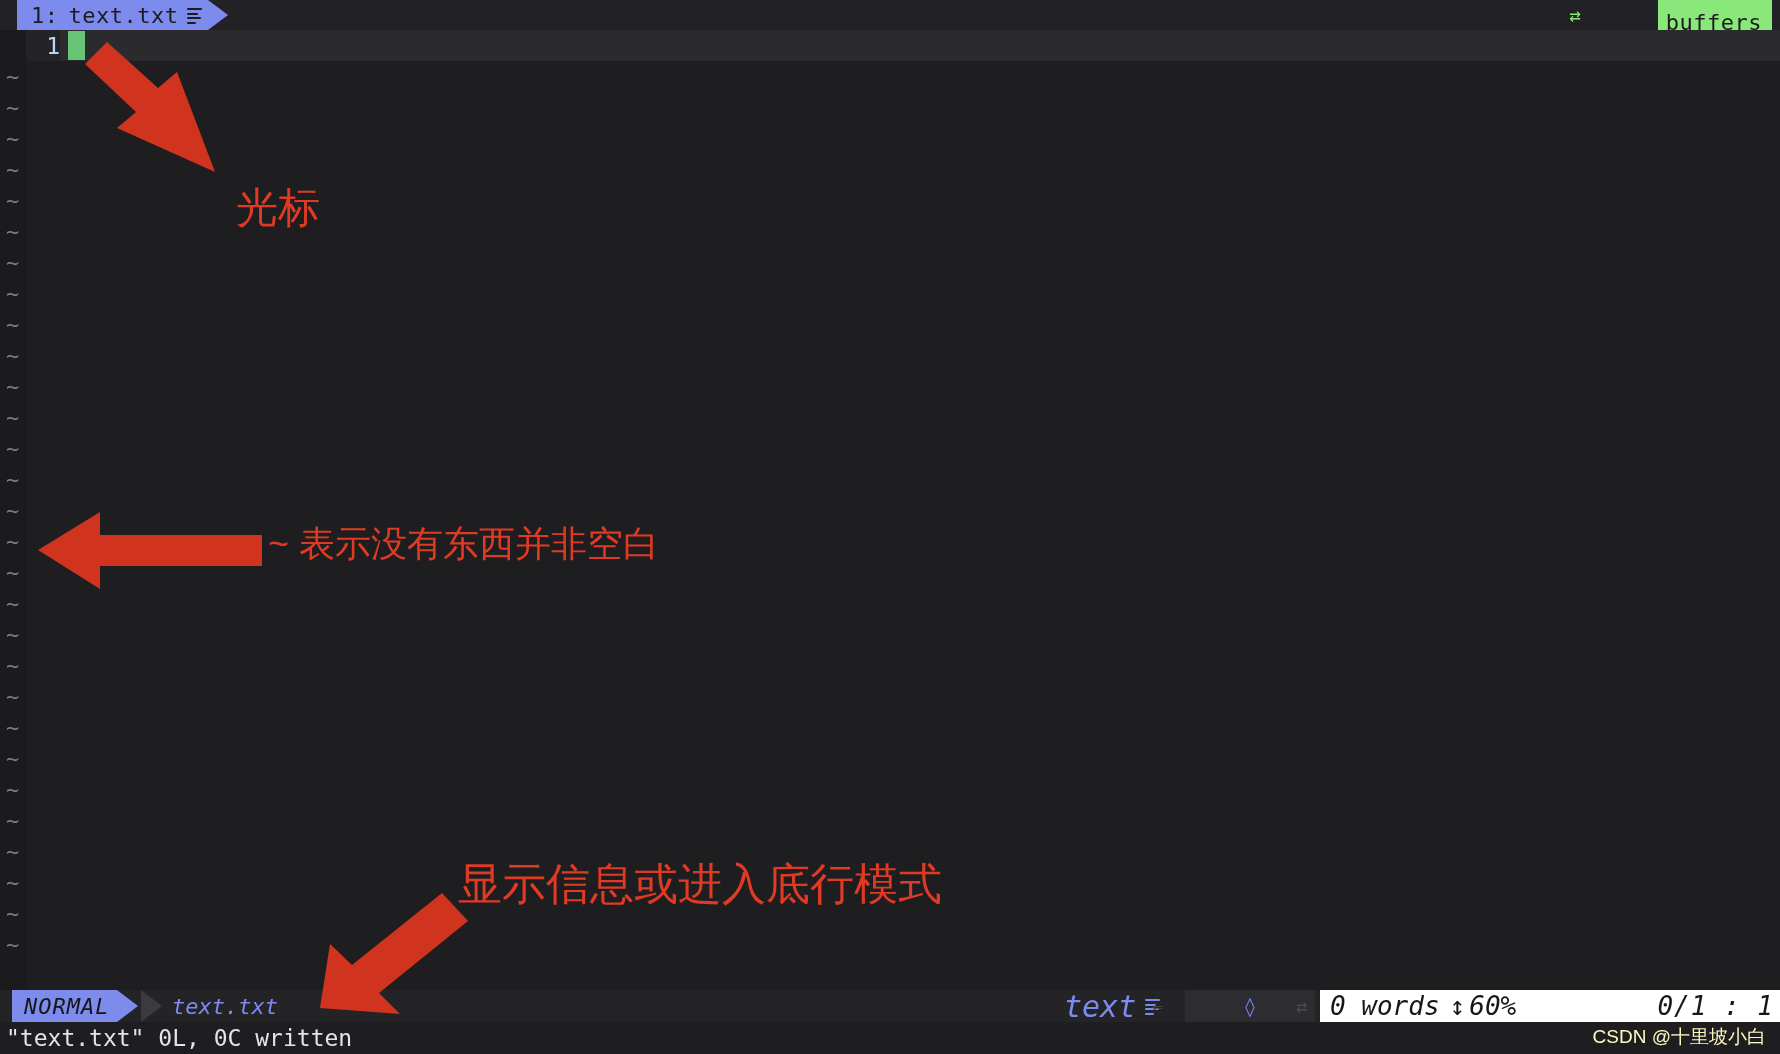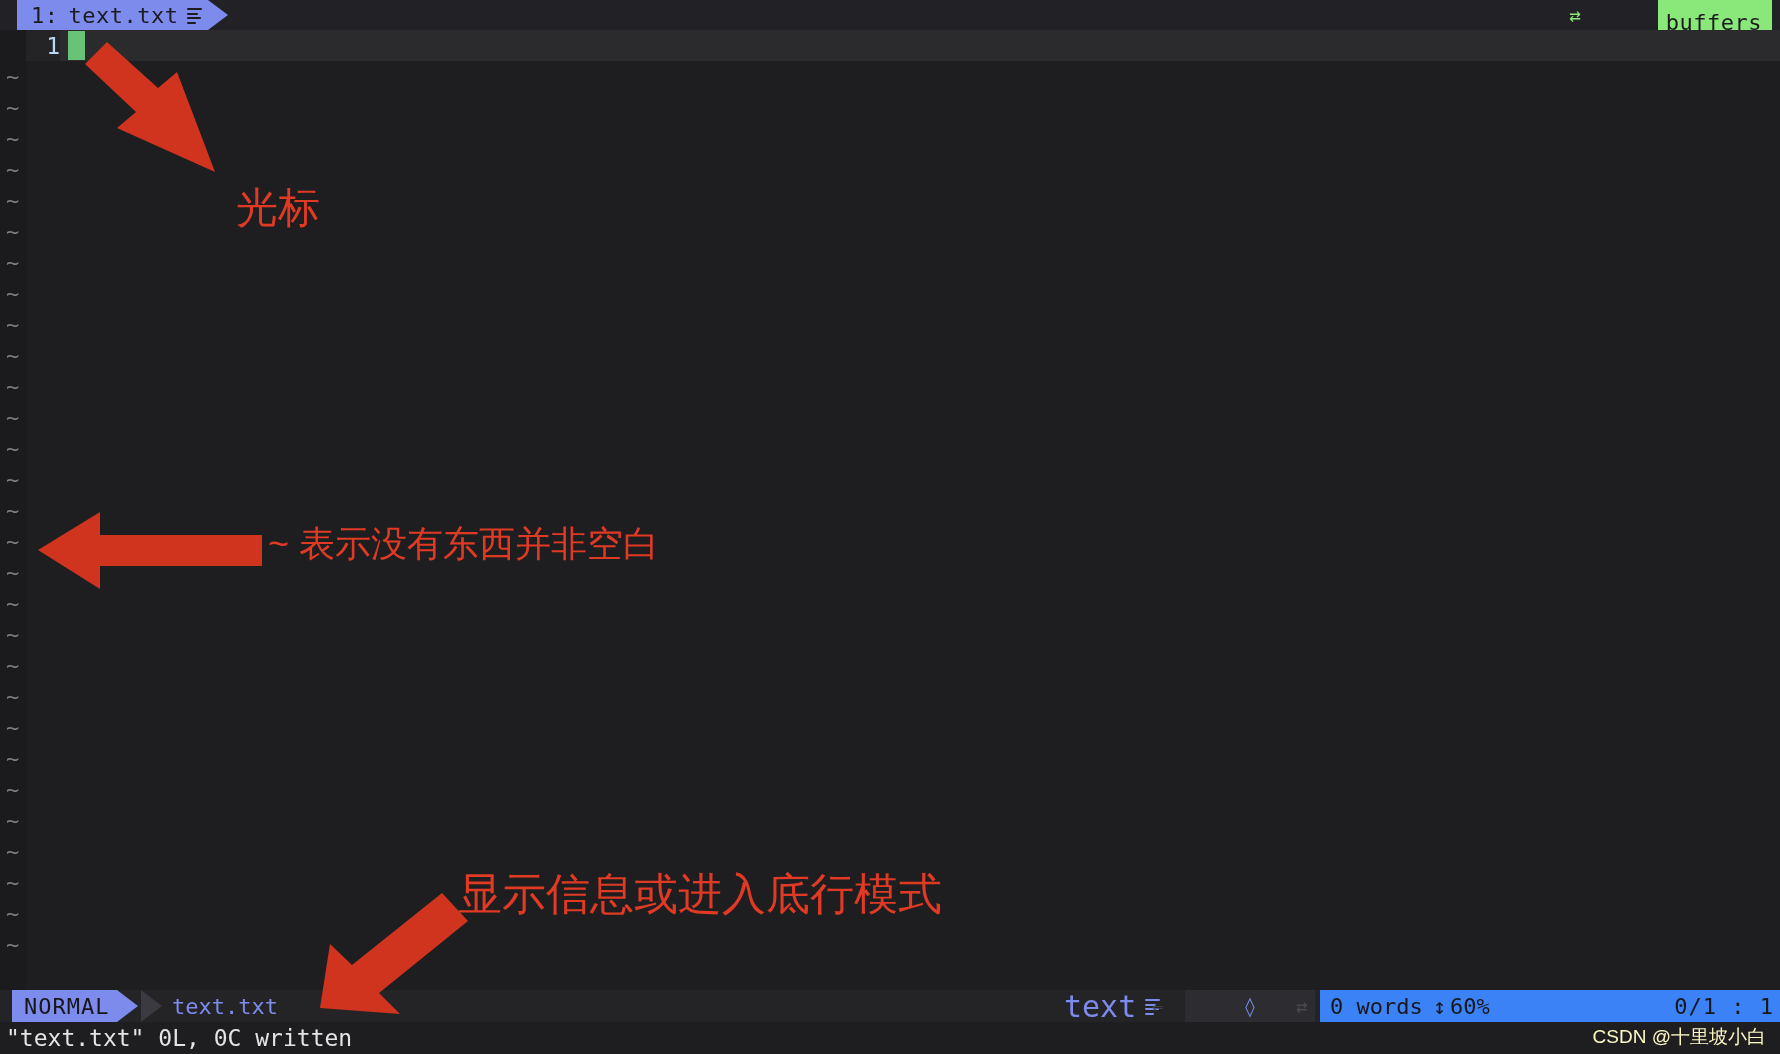--- a/index.html
+++ b/index.html
@@ -61,21 +61,21 @@
   }
   .cursor-block{
     position:absolute;left:68px;top:1px;width:17px;height:29px;background:#68c377;
   }
   .tilde-col{position:absolute;left:6px;top:31px;}
   .tilde{
     height:31px;line-height:31px;color:#7e7e86;font-size:22px;
   }
   
   #statusline{
-    position:absolute;left:0;top:990px;width:1780px;height:32px;background:#242427;
+    position:absolute;left:0;top:990px;width:1780px;height:32px;background:#242427;font-style:italic;
   }
   .sl-mode{
     position:absolute;left:12px;top:0;height:32px;background:#7c8bec;color:#17171a;
     display:flex;align-items:center;padding:0 8px 0 12px;font-size:22px;letter-spacing:1px;
   }
   .sl-mode .arr{
     position:absolute;right:-21px;top:0;width:0;height:0;
     border-top:16px solid transparent;border-bottom:16px solid transparent;
     border-left:21px solid #7c8bec;
   }
@@ -93,42 +93,42 @@
     color:#7c8bec;font-size:30px;
   }
   .sl-box-dark{
     position:absolute;left:1185px;top:0;width:130px;height:32px;background:#2c2c31;
     display:flex;align-items:center;justify-content:center;color:#7c8bec;font-size:19px;
   }
   .sl-chev{
     position:absolute;height:32px;display:flex;align-items:center;color:#4a4a52;font-size:19px;
   }
   .sl-right{
-    position:absolute;left:1320px;top:0;right:0;height:32px;background:#3b82f6;color:#17171a;
-    display:flex;align-items:center;font-size:22px;
+    position:absolute;left:1320px;top:0;right:0;height:32px;background:#ffffff;color:#17171a;
+    display:flex;align-items:center;font-size:26px;
   }
   .sl-right .seg{padding:0 10px;white-space:nowrap;}
   .sl-right .pos{margin-left:auto;padding-right:6px;letter-spacing:1px;}
   
   #cmdline{
     position:absolute;left:0;top:1022px;width:1780px;height:32px;background:#1e1e20;
     color:#e4e4e8;font-size:23px;display:flex;align-items:center;padding-left:6px;
   }
   .watermark{
     position:absolute;right:14px;top:1024px;color:#fef9c3;font-size:19px;
     font-family:"Liberation Sans",sans-serif;
   }
   
   .anno{
     position:absolute;color:#e03a24;font-family:"Liberation Sans",sans-serif;
     white-space:nowrap;
   }
   #anno-cursor{left:236px;top:180px;font-size:42px;}
   #anno-tilde{left:268px;top:520px;font-size:36px;text-align:center;}
-  #anno-cmd{left:458px;top:855px;font-size:44px;margin-top:10px;}
+  #anno-cmd{left:458px;top:855px;font-size:44px;}
   svg.arrow{position:absolute;overflow:visible;}
 </style>
 </head>
 <body>
 
 <div id="bufferline">
   <div class="buf-tab">
     <span>1:</span>
     <span style="width:10px"></span>
     <span>text.txt</span>

